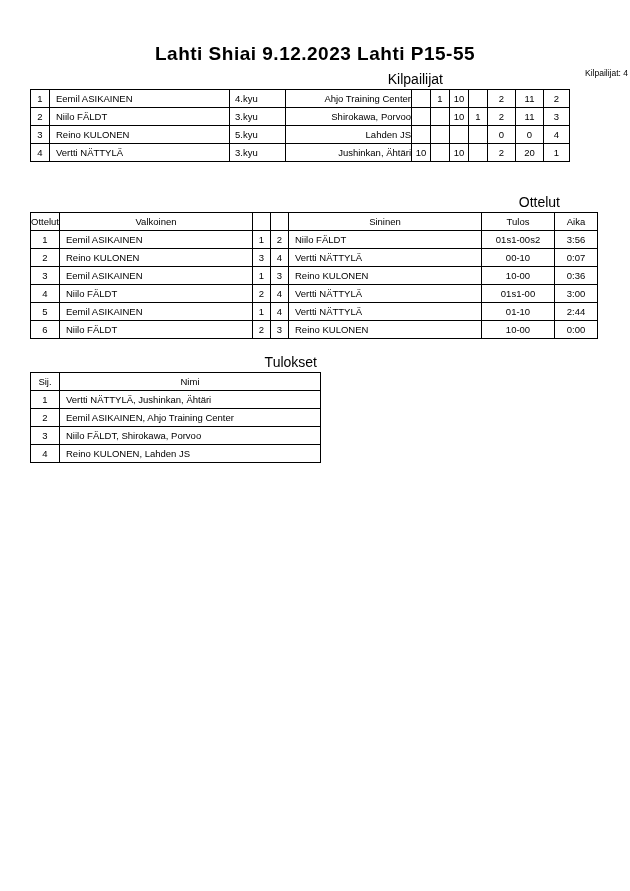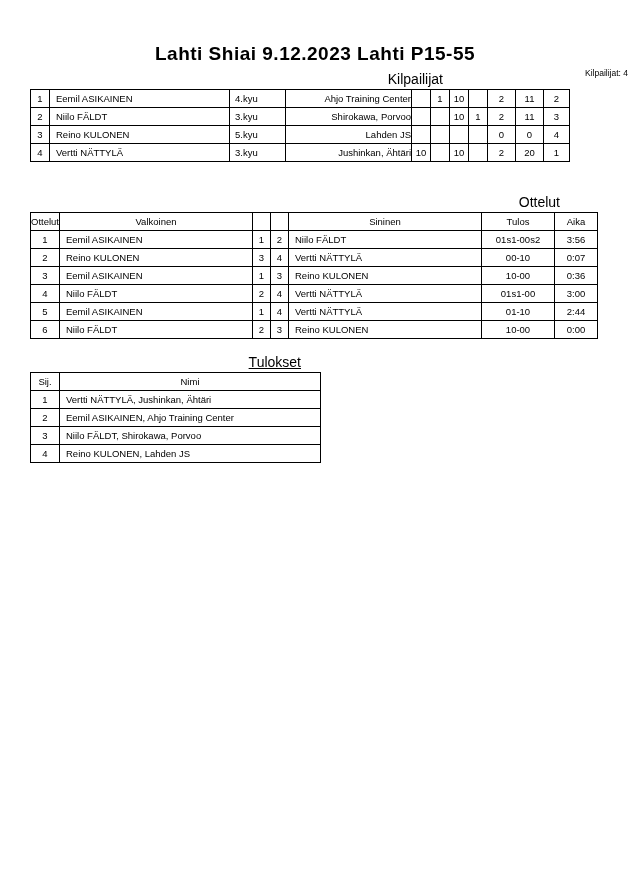--- a/index.html
+++ b/index.html
@@ -97,21 +97,21 @@
     position: absolute;
     top: 372px;
     left: 30px;
   }
   #tulokset-table .c-sij  { width: 28px;  text-align: center; }
   #tulokset-table .c-nimi { width: 254px; padding-left: 6px; }
   #tulokset-table .hdr .c-nimi { text-align: center; padding-left: 0; }
 
   .lbl-kilpailijat { top: 71px; left: 30px; width: 413px; }
   .lbl-ottelut     { top: 194px; left: 30px; width: 530px; }
-  .lbl-tulokset    { top: 354px; left: 14px; width: 287px; text-decoration: underline; }
+  .lbl-tulokset    { top: 354px; left: 30px; width: 287px; }
 </style>
 </head>
 <body>
 
 <div class="page">
 
   <div class="title">Lahti Shiai  9.12.2023  Lahti   P15-55</div>
 
   <div class="competitor-count">Kilpailijat: 4</div>
 

